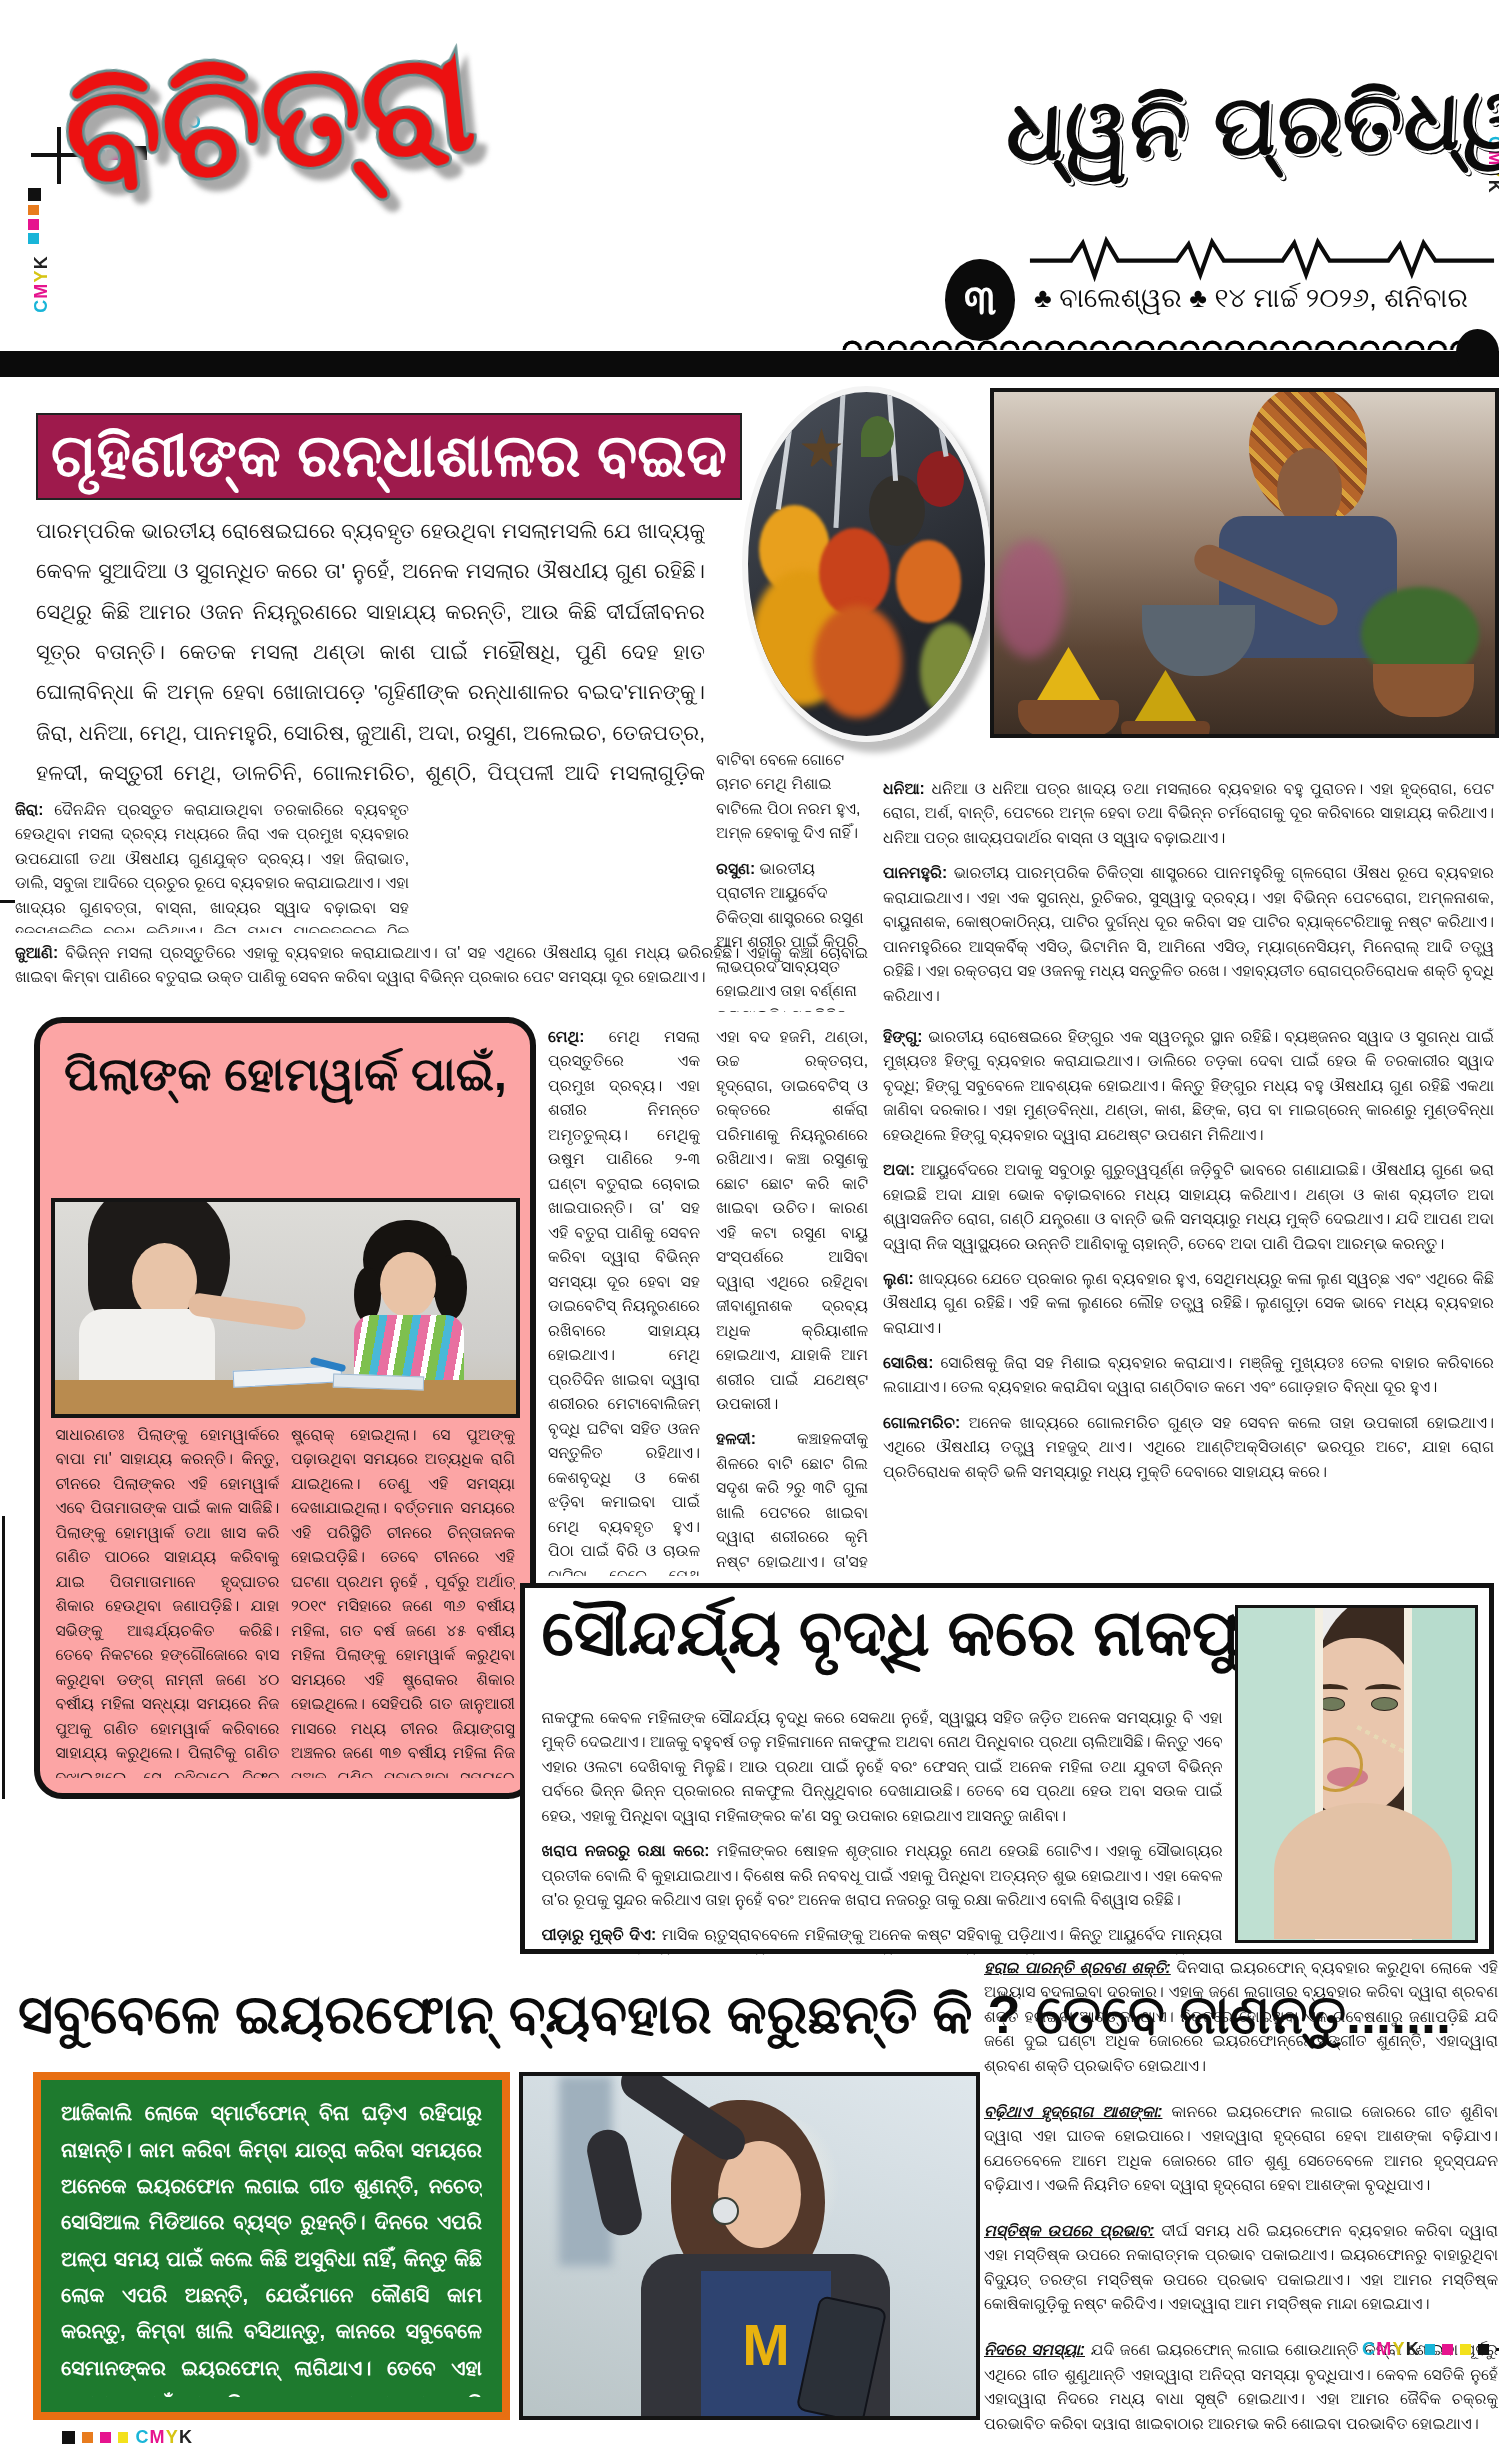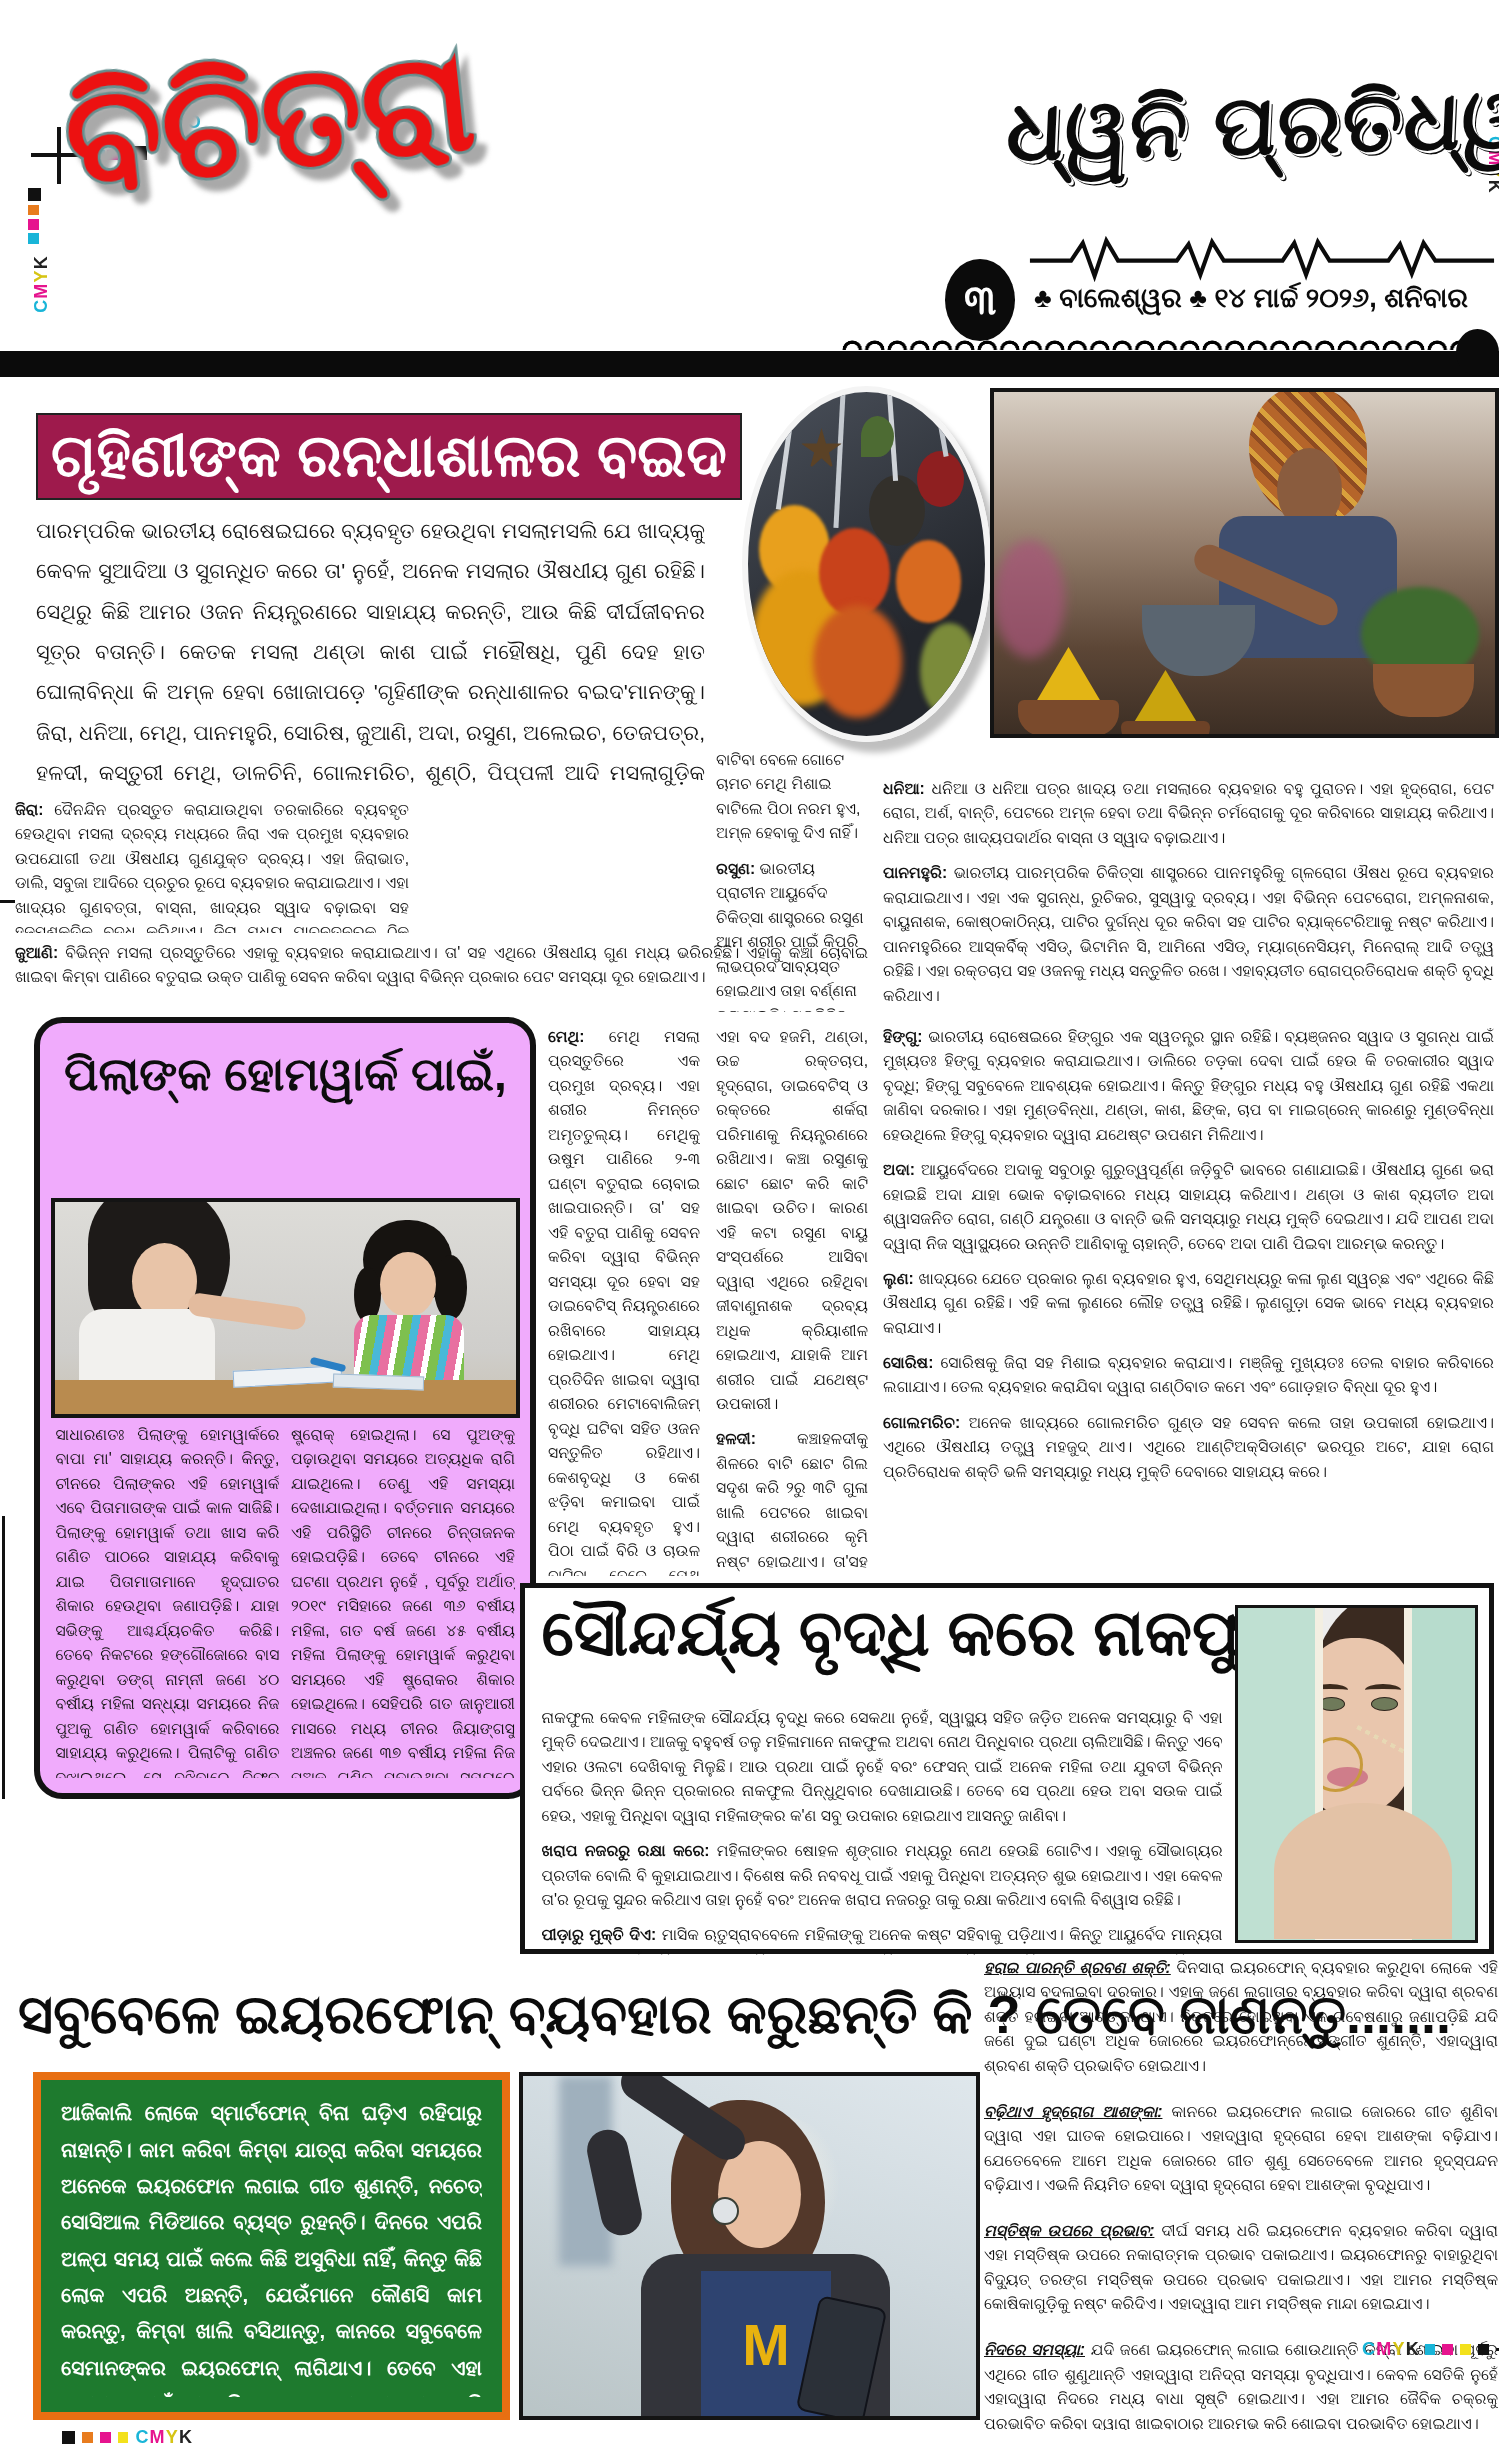--- a/index.html
+++ b/index.html
@@ -18,33 +18,33 @@
   .cross:after{left:0;top:26px;width:57px;height:4.1px;}
   
   .logo{font-size:141px;font-weight:700;color:#ec1111;transform:rotate(-6deg);
         -webkit-text-stroke:5.3px #679090;paint-order:stroke fill;
         filter:drop-shadow(9.5px 12px 2.4px #a9a9a9);line-height:1;}
   .mast-title{font-size:84px;font-weight:900;color:#0b0b0b;transform:skewX(-4deg) rotate(-1.5deg);
         letter-spacing:1.2px;line-height:1.05;white-space:nowrap;
         text-shadow:2.4px 2.4px 0 #fff,3.6px 3.6px 0 #0b0b0b;}
   .pageno{width:70px;height:82px;background:#0b0b0b;border-radius:50%;color:#fff;
         font-size:41px;font-weight:700;display:flex;align-items:center;justify-content:center;}
-  .dateline{font-size:27px;font-weight:700;color:#0b0b0b;white-space:nowrap;}
+  .dateline{font-size:27px;font-weight:400;color:#0b0b0b;white-space:nowrap;}
   .scallops{background-image:radial-gradient(circle at 50% 100%,transparent 6px,#000 6.5px,#000 9.5px,transparent 10px);
         background-size:22.5px 15.4px;background-repeat:repeat-x;background-position:bottom left;}
   .blackbar{background:#0b0b0b;}
   
   .mag-box{background:#9e1a4c;border:2.4px solid #222;display:flex;align-items:center;justify-content:center;}
   .mag-head{color:#fff;font-size:59px;font-weight:700;white-space:nowrap;}
   .lead{font-size:21px;line-height:1.92;color:#141414;text-align:justify;text-align-last:center;font-weight:500;}
   .body-sm{font-size:15.7px;line-height:1.56;}
   .body-sm b{font-weight:700;}
   .para{margin:0 0 10.7px 0;}
   
-  .hw-box{background:#f0abfc;border:6px solid #121212;border-radius:28.4px;}
+  .hw-box{background:#fca5a5;border:6px solid #121212;border-radius:28.4px;}
   .hw-head{font-size:46px;font-weight:800;color:#0d0d0d;text-align:center;line-height:1.5;}
   
   .nr-box{background:#fff;border:5.3px solid #121212;}
   .nr-head{font-size:64px;font-weight:800;color:#0b0b0b;white-space:nowrap;}
   
   .ep-head{font-size:54px;font-weight:800;color:#0b0b0b;white-space:nowrap;}
   .green-box{background:#1e7a2e;border:8.3px solid #e86f12;}
   .green-text{color:#fff;font-size:20.4px;line-height:1.78;font-weight:600;text-align:justify;text-align-last:center;}
   .ep-sec-head{font-weight:700;font-style:italic;text-decoration:underline;}
   

